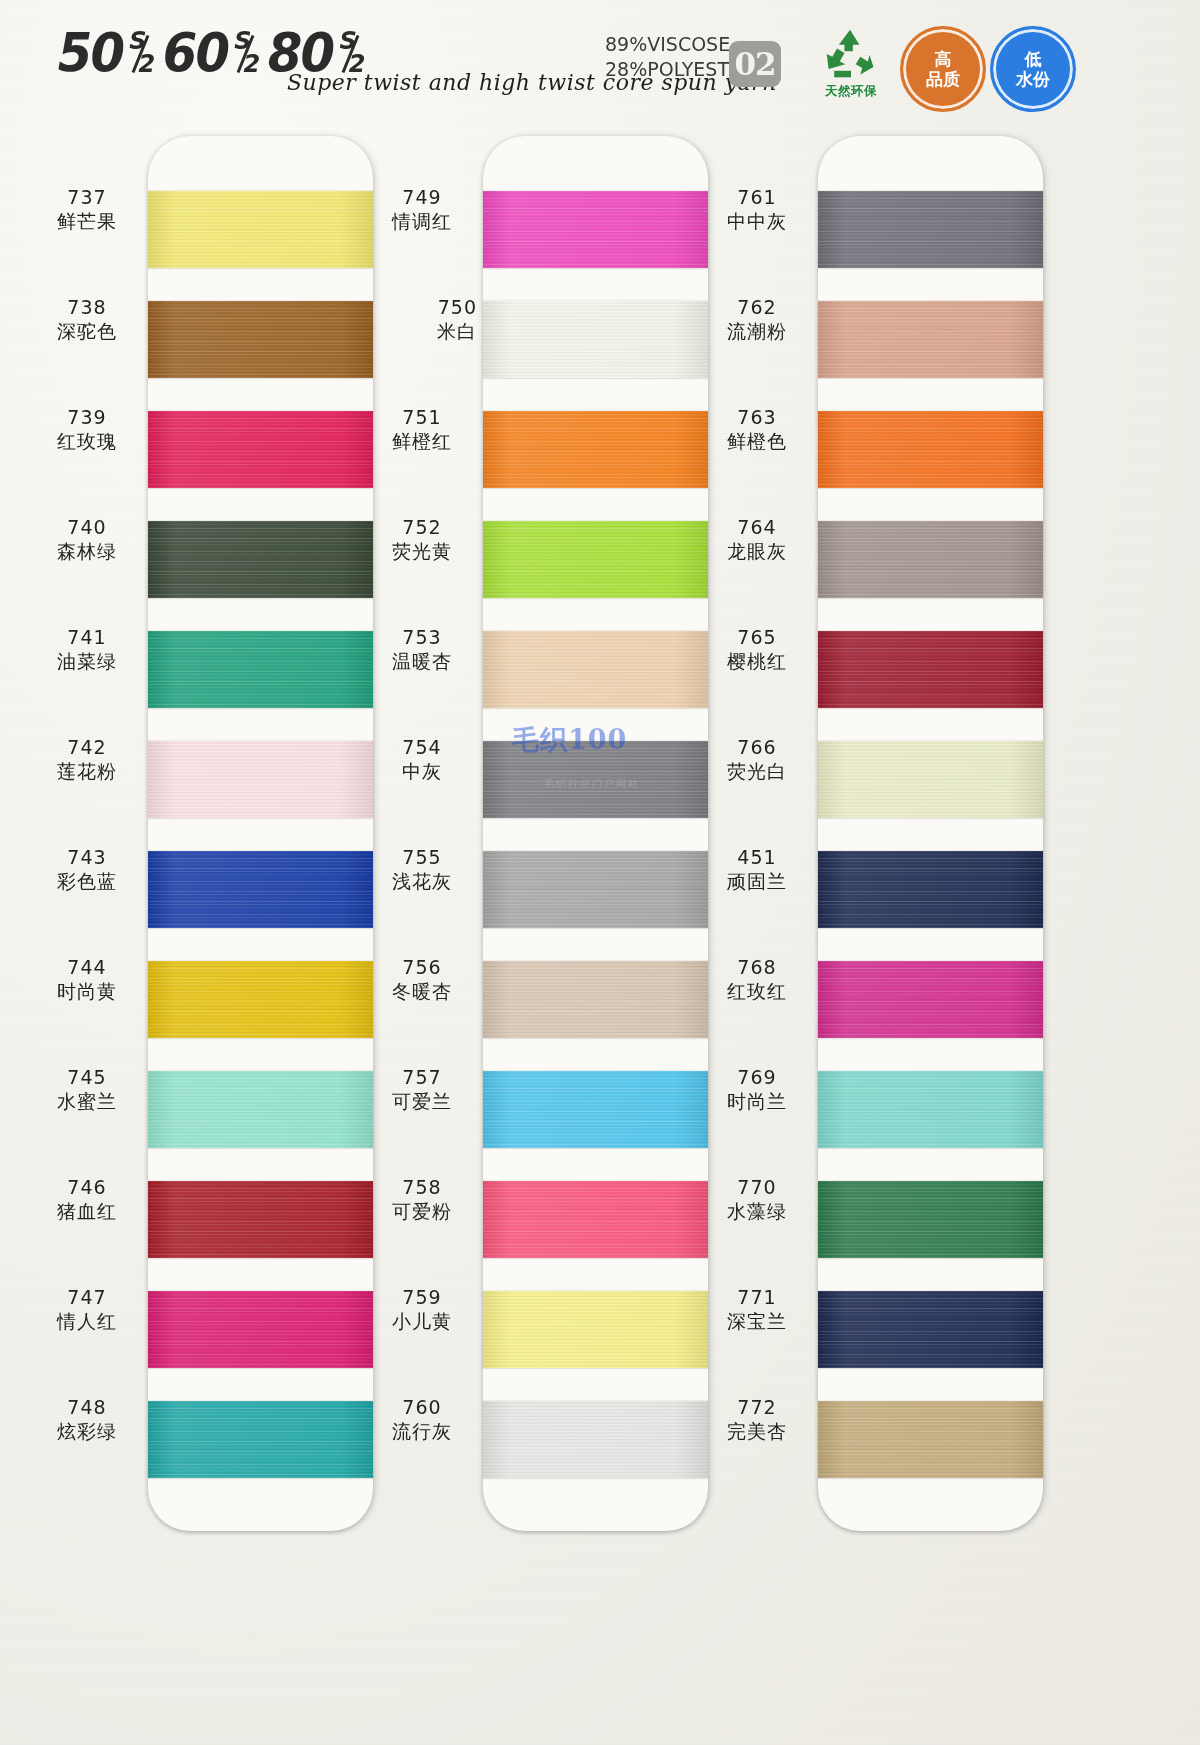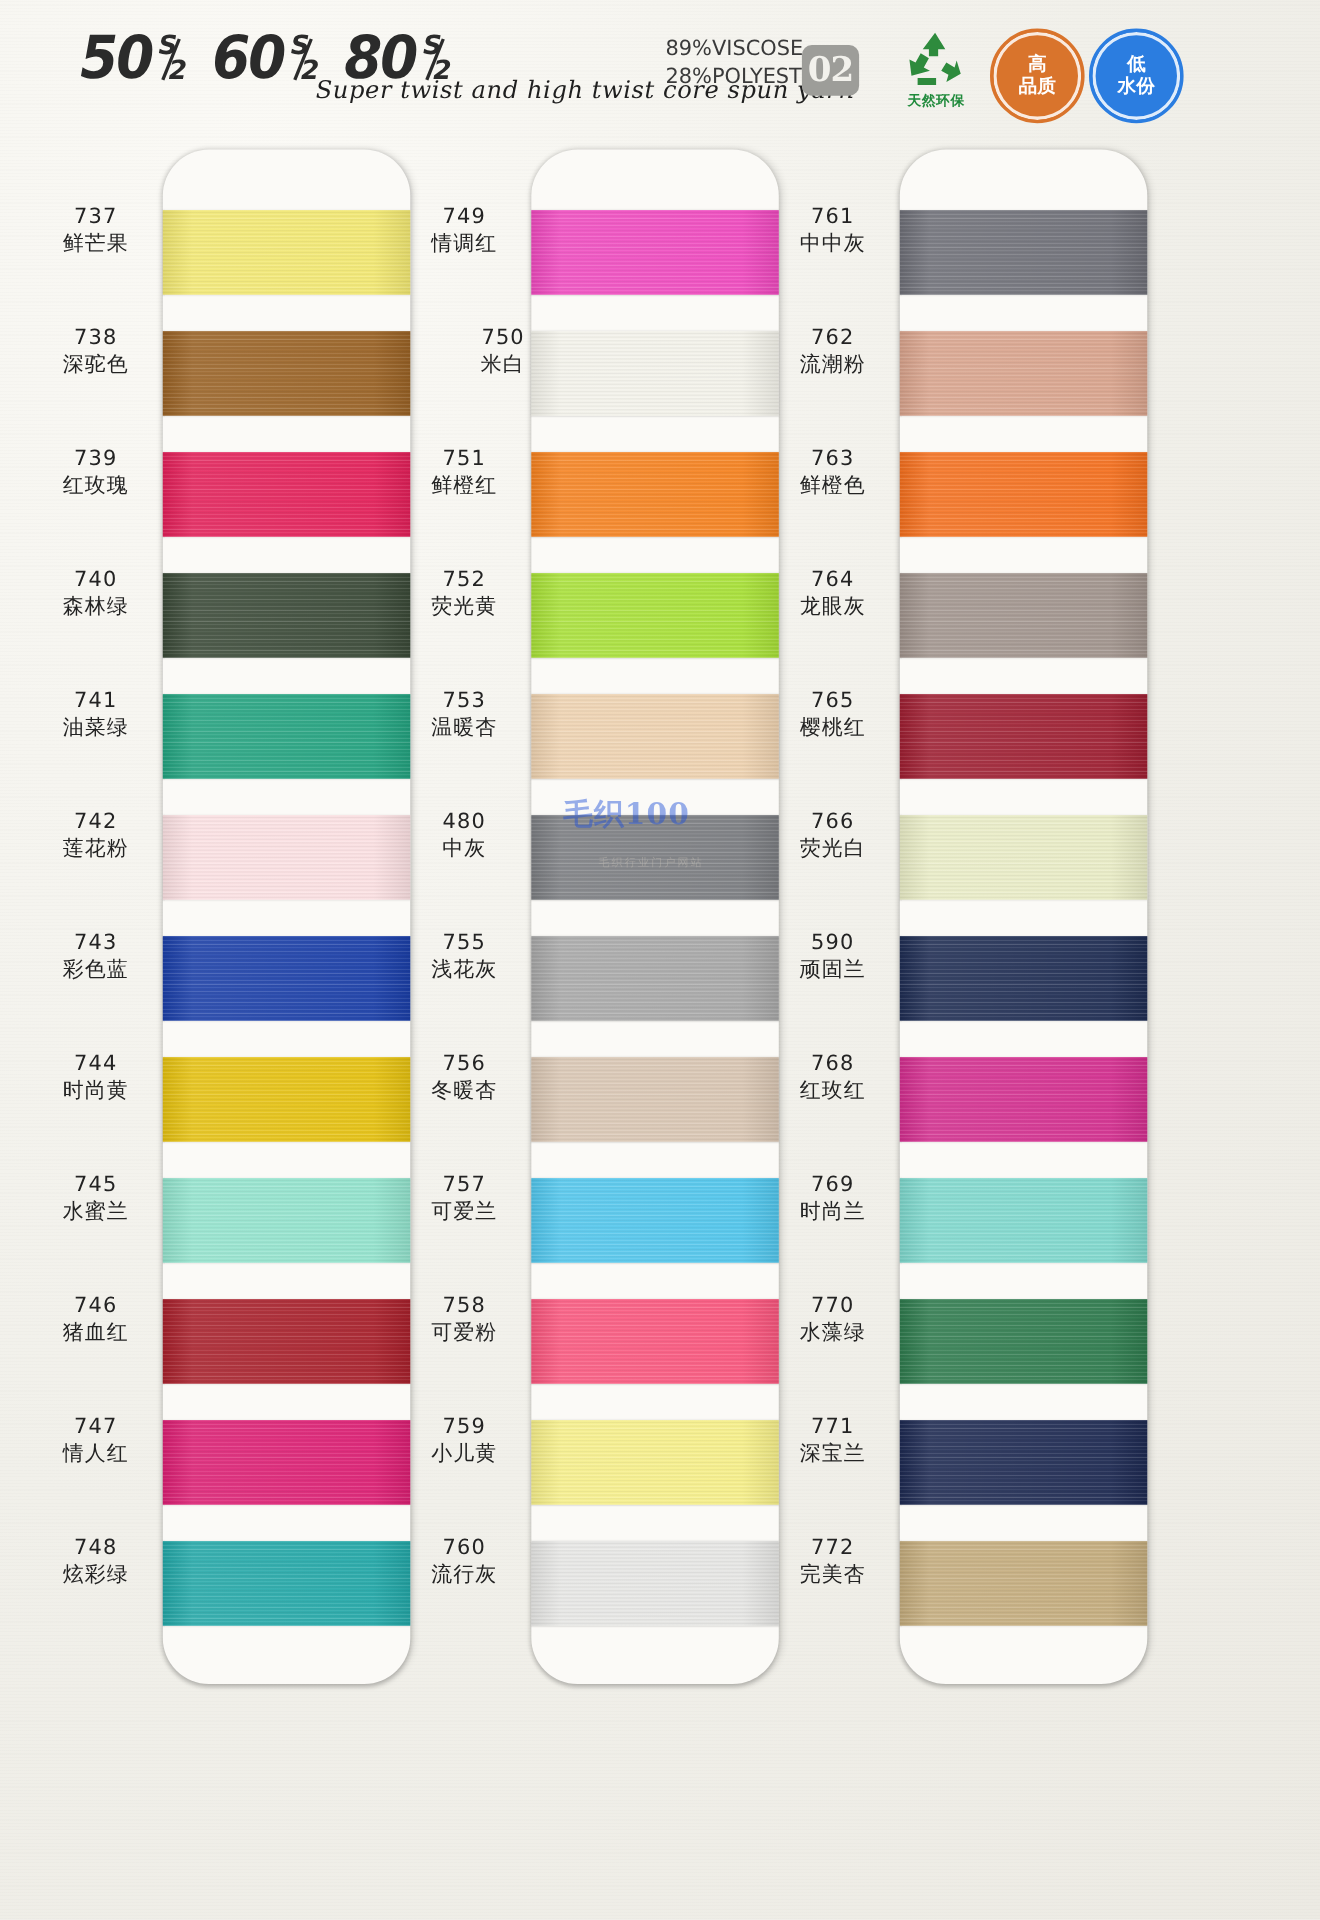--- a/index.html
+++ b/index.html
@@ -29,21 +29,20 @@
   .hdr-counts{
     position:absolute;left:55px;top:30px;
     display:flex;align-items:flex-end;gap:7px;
     font-family:"DejaVu Sans","Liberation Sans",sans-serif;
   }
   .cnt{
     display:flex;align-items:flex-start;
     font-weight:bold;font-style:italic;
     color:#2b2b2b;
     letter-spacing:-2px;
-    margin-left:15px;
   }
   .cnt .num{
     font-size:54px;line-height:46px;
     transform:scaleX(0.92);
     font-weight:900;
   }
   .cnt .frac{
     position:relative;width:26px;height:46px;margin-left:1px;
   }
   .cnt .frac .s{position:absolute;left:2px;top:-3px;font-size:24px;font-weight:900;}
@@ -327,21 +326,21 @@
         </div>
         <div class="lab" style="top: 359px;">
           <div class="code">752</div>
           <div class="name">荧光黄</div>
         </div>
         <div class="lab" style="top: 469px;">
           <div class="code">753</div>
           <div class="name">温暖杏</div>
         </div>
         <div class="lab" style="top: 579px;">
-          <div class="code">480</div>
+          <div class="code">754</div>
           <div class="name">中灰</div>
         </div>
         <div class="lab" style="top: 689px;">
           <div class="code">755</div>
           <div class="name">浅花灰</div>
         </div>
         <div class="lab" style="top: 799px;">
           <div class="code">756</div>
           <div class="name">冬暖杏</div>
         </div>
@@ -399,21 +398,21 @@
         </div>
         <div class="lab" style="top: 469px;">
           <div class="code">765</div>
           <div class="name">樱桃红</div>
         </div>
         <div class="lab" style="top: 579px;">
           <div class="code">766</div>
           <div class="name">荧光白</div>
         </div>
         <div class="lab" style="top: 689px;">
-          <div class="code">590</div>
+          <div class="code">451</div>
           <div class="name">顽固兰</div>
         </div>
         <div class="lab" style="top: 799px;">
           <div class="code">768</div>
           <div class="name">红玫红</div>
         </div>
         <div class="lab" style="top: 909px;">
           <div class="code">769</div>
           <div class="name">时尚兰</div>
         </div>

